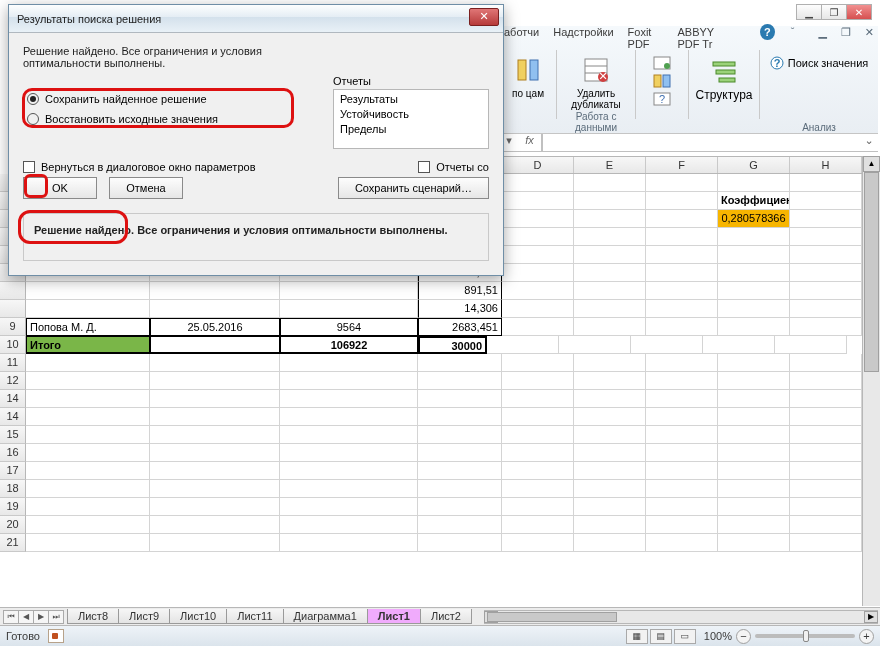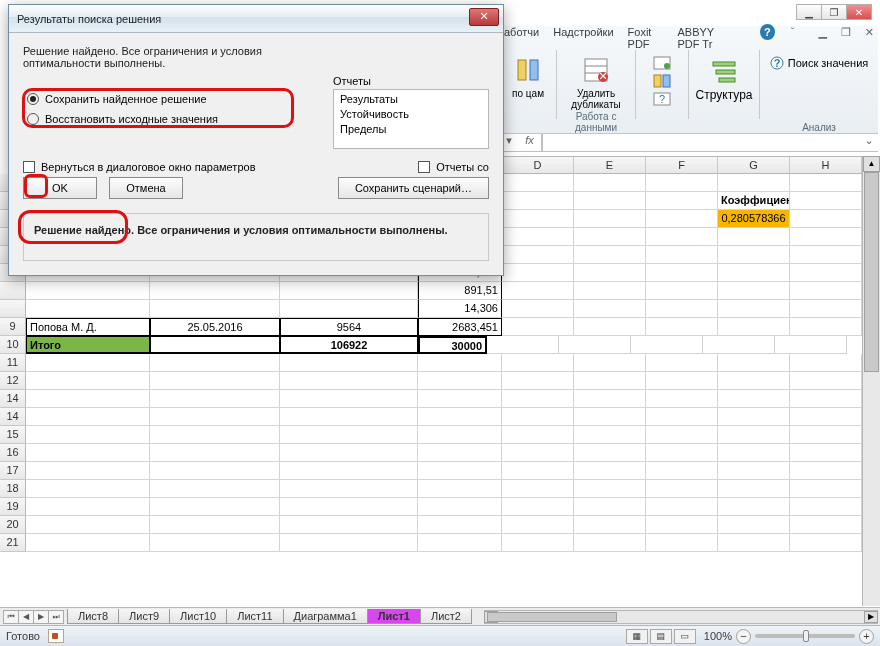--- a/index.html
+++ b/index.html
@@ -43,21 +43,21 @@
 .cell.orange { background: #f7b500; text-align: center; }
 .cell.wname { width: 124px; }
 .colheads span.wnum { width: 90px; }
 .colheads span.wname { width: 124px; }
 
 
 .sheet-tabs { position: absolute; bottom: 21px; left: 0; right: 0; height: 18px; background: #ececec; border-top: 1px solid #b7b7b7; display: flex; align-items: center; }
 .nav-btns { display: flex; gap: 0; margin: 0 4px; }
 .nav-btns span { width: 16px; height: 14px; border: 1px solid #aaa; background: #f5f5f5; display: flex; align-items: center; justify-content: center; font-size: 8px; color: #555; margin-left: -1px; }
 .tab { padding: 1px 10px; border: 1px solid #9a9a9a; border-top: none; background: linear-gradient(#f6f6f6,#e4e4e4); margin-left: -1px; color: #333; font-size: 11px; }
-.tab.active { background: #d946ef; font-weight: bold; }
+.tab.active { background: #f0abfc; font-weight: bold; }
 .hscroll { flex: 1; margin: 0 2px 0 12px; height: 14px; background: #e8e8e8; border: 1px solid #b7b7b7; position: relative; }
 .hscroll .thumb { position: absolute; left: 2px; top: 1px; width: 130px; height: 10px; background: #c9c9c9; border: 1px solid #a0a0a0; }
 .hscroll .arr { position: absolute; top: 0; width: 14px; height: 12px; background: #e0e0e0; border: 1px solid #a0a0a0; text-align: center; font-size: 8px; line-height: 10px; }
 .hscroll .arr.l { left: -1px; }
 .hscroll .arr.r { right: -1px; }
 
 
 .vscroll { position: absolute; top: 156px; right: 0; bottom: 40px; width: 18px; background: #e8e8e8; border-left: 1px solid #b7b7b7; }
 .vscroll .arr { height: 16px; background: #e0e0e0; border: 1px solid #a0a0a0; text-align: center; font-size: 8px; line-height: 14px; }
 .vscroll .thumb { height: 200px; margin: 0 1px; background: #c9c9c9; border: 1px solid #a0a0a0; }

